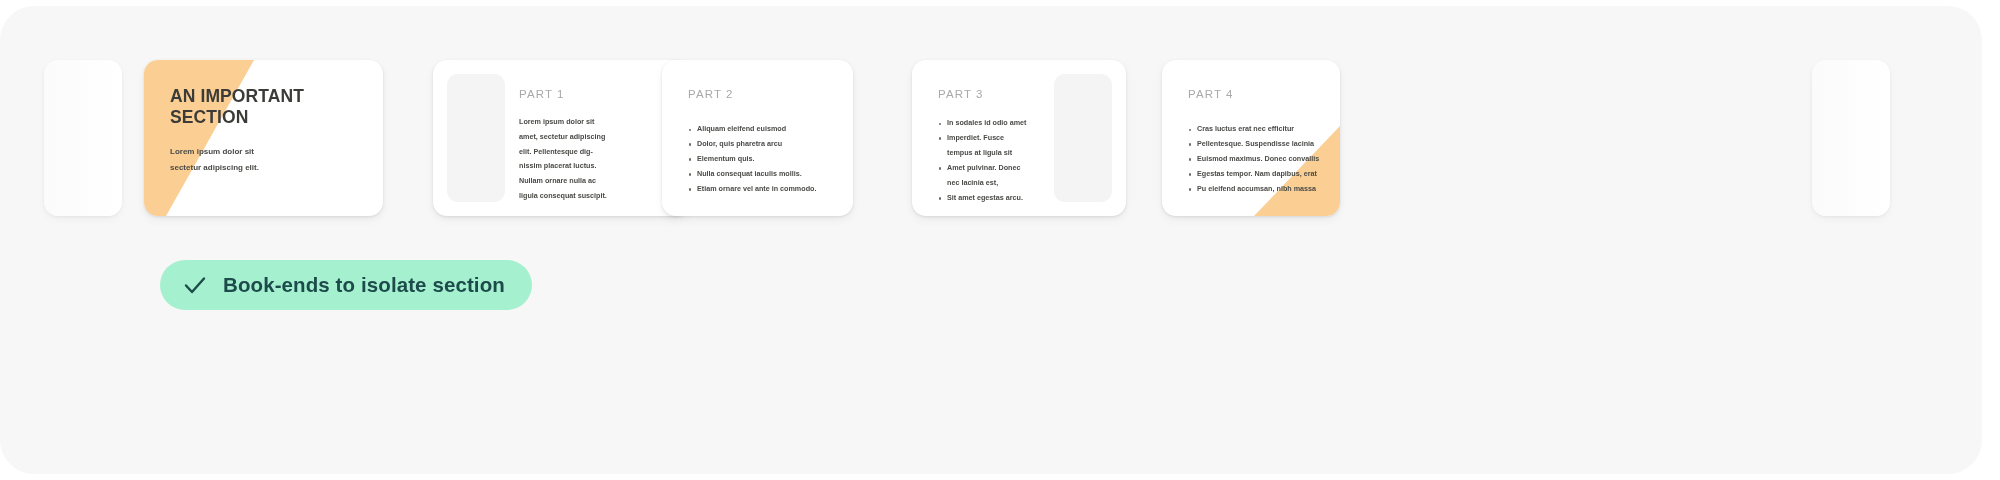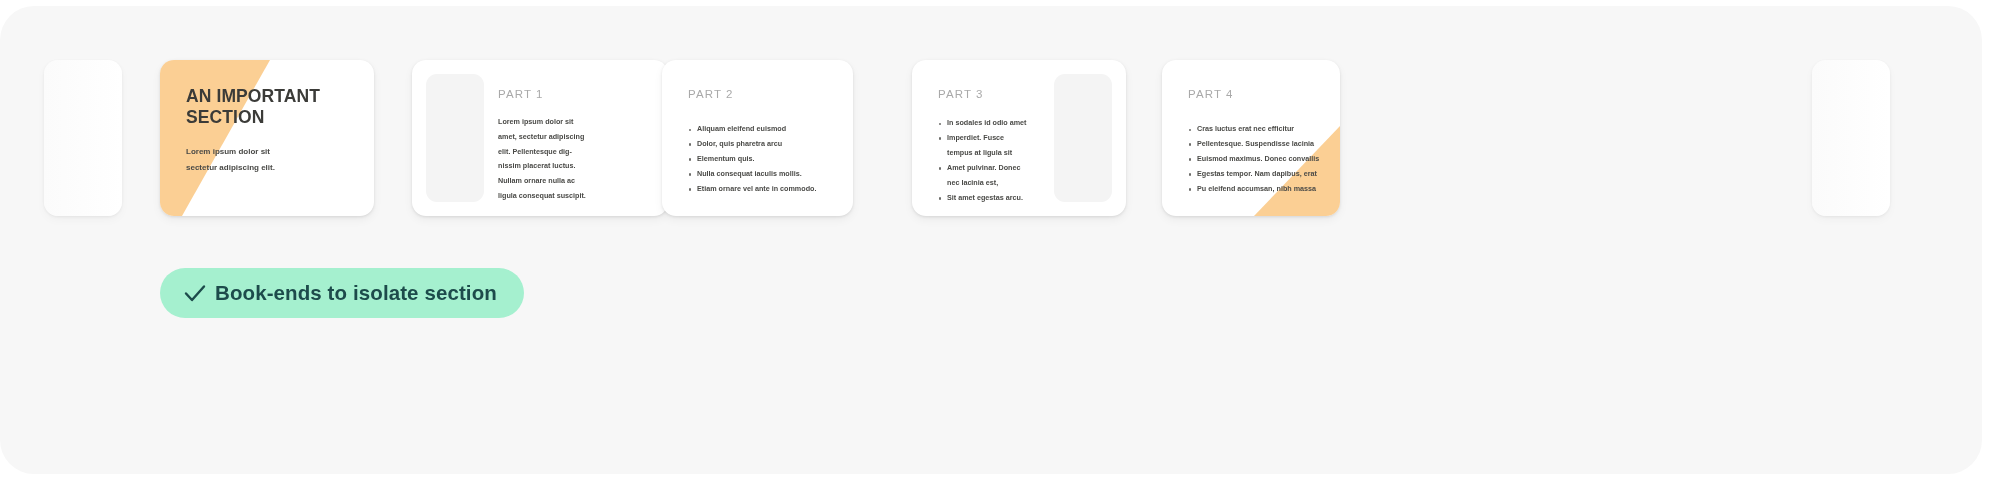--- a/index.html
+++ b/index.html
@@ -51,22 +51,22 @@
 
   
   .card.edge {
     background: linear-gradient(to right, #fbfbfb, #ffffff);
     box-shadow: 0 1px 3px rgba(0,0,0,0.06), 0 4px 10px rgba(0,0,0,0.03);
   }
 
   .card-left-edge  { left: 44px;  width: 78px;  }
   .card-right-edge { left: 1812px; width: 78px; }
 
-  .card-1 { left: 160px;  width: 214px; }
-  .card-2 { left: 412px;  width: 256px; }
+  .card-1 { left: 144px;  width: 239px; }
+  .card-2 { left: 433px;  width: 256px; }
   .card-3 { left: 662px;  width: 191px; }
   .card-4 { left: 912px;  width: 214px; }
   .card-5 { left: 1162px; width: 178px; }
 
   
   .wedge {
     position: absolute;
     pointer-events: none;
   }
   .wedge svg { display: block; }
@@ -138,26 +138,26 @@
     background: #f4f4f4;
     border-radius: 11px;
   }
   .ph-left  { left: 14px;  }
   .ph-right { right: 14px; }
 
   
   .pill {
     position: absolute;
     left: 160px;
-    top: 268px;
+    top: 260px;
     height: 50px;
     padding: 0 27px 0 22px;
     display: flex;
     align-items: center;
-    gap: 7px;
+    gap: 15px;
     background: #a5f0cf;
     border-radius: 25px;
   }
   .pill-check { width: 26px; height: 26px; display: block; flex: none; }
   .pill-label {
     font-size: 20.5px;
     font-weight: 700;
     color: #1d4b4b;
     letter-spacing: 0.1px;
     white-space: nowrap;

